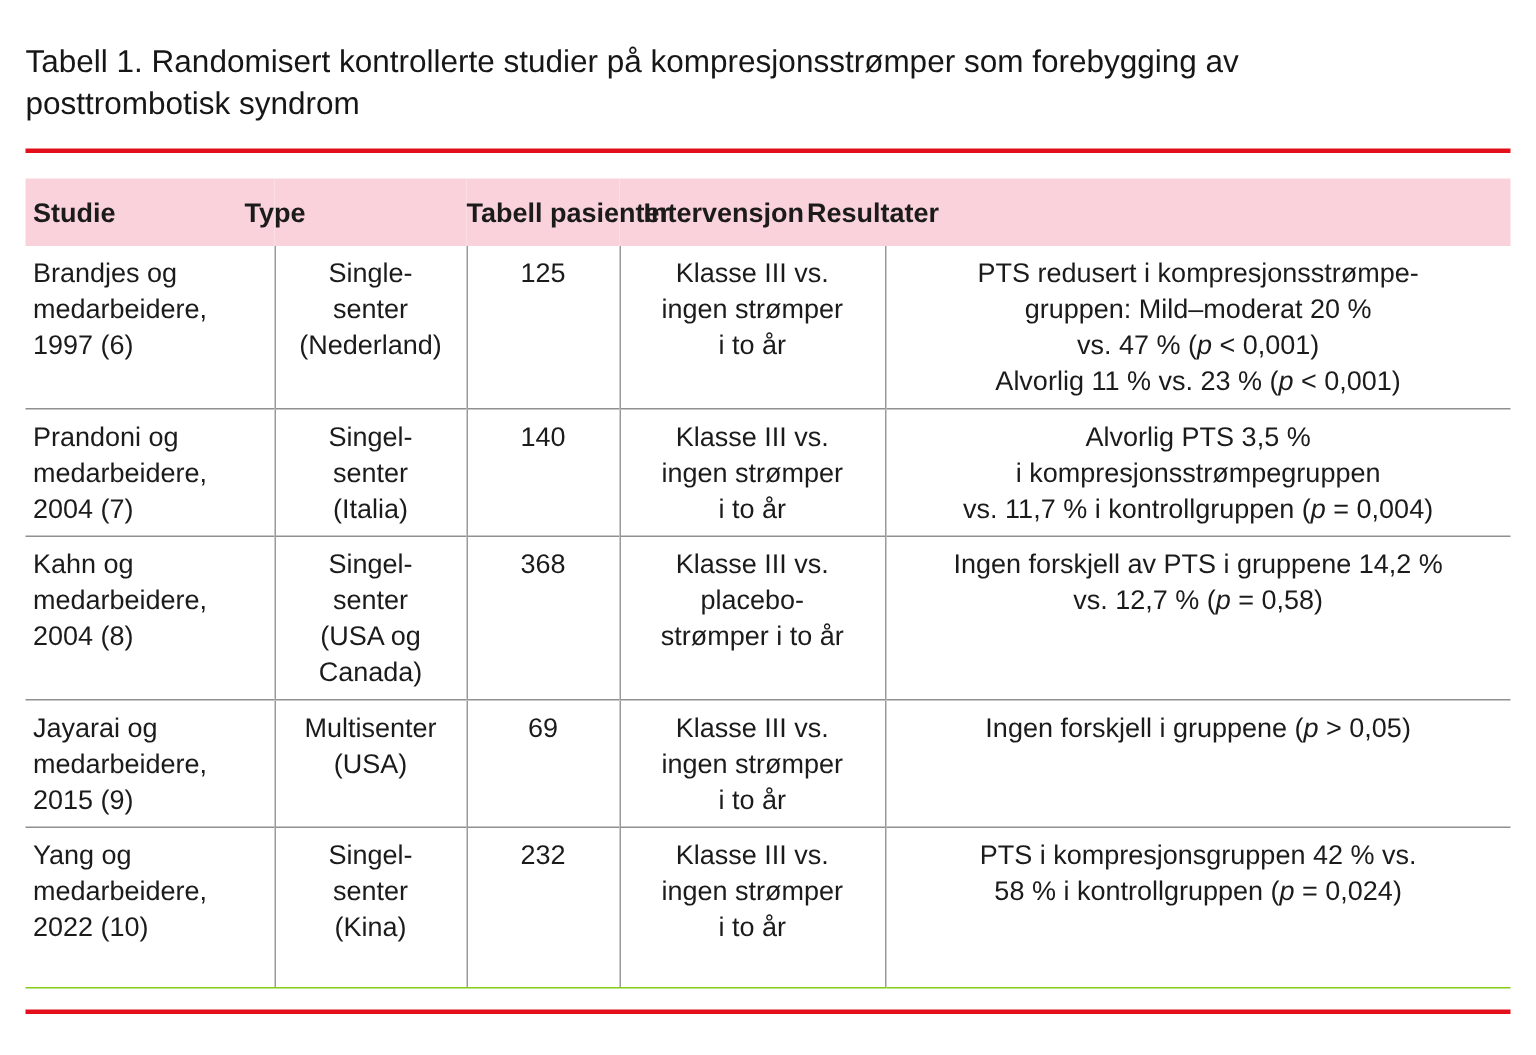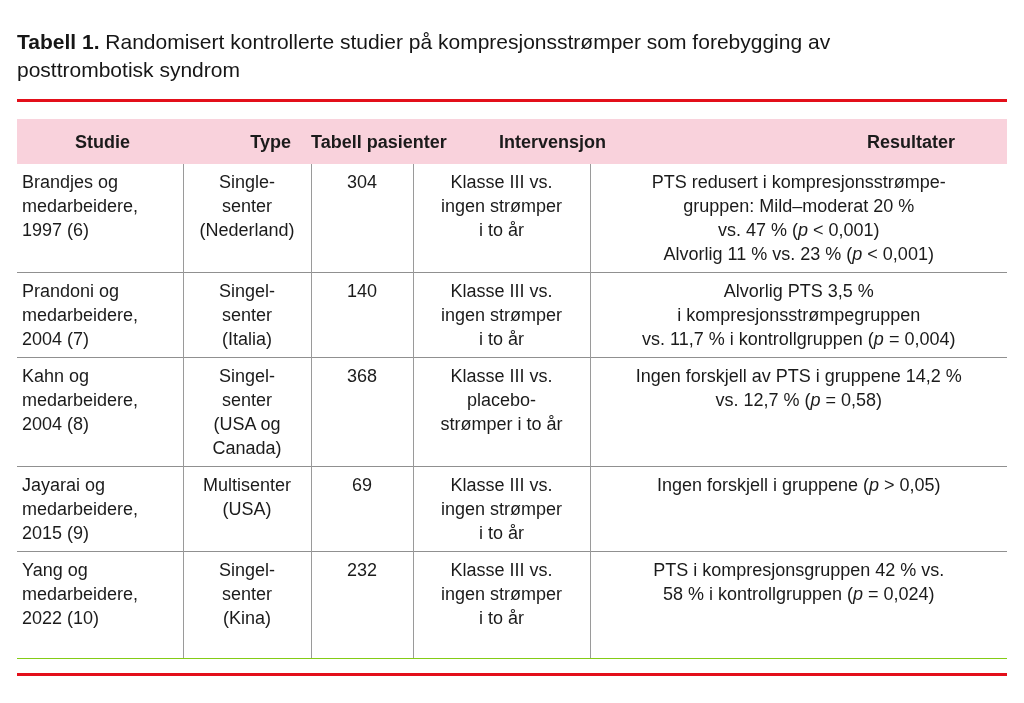--- a/index.html
+++ b/index.html
@@ -13,38 +13,38 @@
   body{
     width:1024px;height:703px;background:#ffffff;color:var(--text);
     font-family:"Liberation Sans","DejaVu Sans",sans-serif;
     overflow:hidden;
   }
   .page{padding:0 17px;}
   .caption{
     margin:28px 0 0 0;
     font-size:21px;line-height:28px;color:#161616;
   }
-  .caption .caption-label{font-weight:bold;}
+  .caption .caption-label{font-weight:normal;}
   .caption .caption-text{white-space:pre-line;font-weight:normal;margin-top:45px;}
   .red-rule{height:3px;background:var(--accent-red);}
   .red-rule.top{margin-top:15px;}
   .red-rule.bottom{margin-top:14px;}
   table.studies{
     border-collapse:collapse;table-layout:fixed;
     width:990px;margin-top:17px;
     font-size:18px;line-height:24px;
   }
   thead th{
     background:var(--header-pink);
     height:45px;vertical-align:middle;
     font-weight:bold;font-size:18px;
-    text-align:right;padding:0;
+    text-align:left;padding:0;
     white-space:nowrap;
   }
-  thead th.c-studie{text-align:center;padding-left:5px;}
+  thead th.c-studie{text-align:left;padding-left:5px;}
   .hshift-type{position:relative;left:-20px;}
   .hshift-interv{position:relative;left:16px;}
   .hshift-result{position:relative;left:-52px;}
   tbody td{
     vertical-align:top;
     padding:6px 4px;
     text-align:center;
   }
   tbody td.c-studie{text-align:left;padding-left:5px;padding-right:6px;}
   tbody td + td{border-left:1px solid #9a9a9a;}
@@ -76,21 +76,21 @@
         <th class="c-type"><span class="hshift-type">Type</span></th>
         <th class="c-antall"><span>Tabell pasienter</span></th>
         <th class="c-intervensjon"><span class="hshift-interv">Intervensjon</span></th>
         <th class="c-resultater"><span class="hshift-result">Resultater</span></th>
       </tr>
     </thead>
     <tbody id="table-body">
         <tr>
           <td class="c-studie">Brandjes og<br>medarbeidere,<br>1997 (6)</td>
           <td class="c-type">Single-<br>senter<br>(Nederland)</td>
-          <td class="c-antall">304</td>
+          <td class="c-antall">125</td>
           <td class="c-intervensjon">Klasse III vs.<br>ingen strømper<br>i to år</td>
           <td class="c-resultater">PTS redusert i kompresjonsstrømpe-<br>gruppen: Mild–moderat 20 %<br>vs. 47 % (<i>p</i> &lt; 0,001)<br>Alvorlig 11 % vs. 23 % (<i>p</i> &lt; 0,001)</td>
         </tr>
         <tr>
           <td class="c-studie">Prandoni og<br>medarbeidere,<br>2004 (7)</td>
           <td class="c-type">Singel-<br>senter<br>(Italia)</td>
           <td class="c-antall">140</td>
           <td class="c-intervensjon">Klasse III vs.<br>ingen strømper<br>i to år</td>
           <td class="c-resultater">Alvorlig PTS 3,5 %<br>i kompresjonsstrømpegruppen<br>vs. 11,7 % i kontrollgruppen (<i>p</i> = 0,004)</td>
         </tr>

